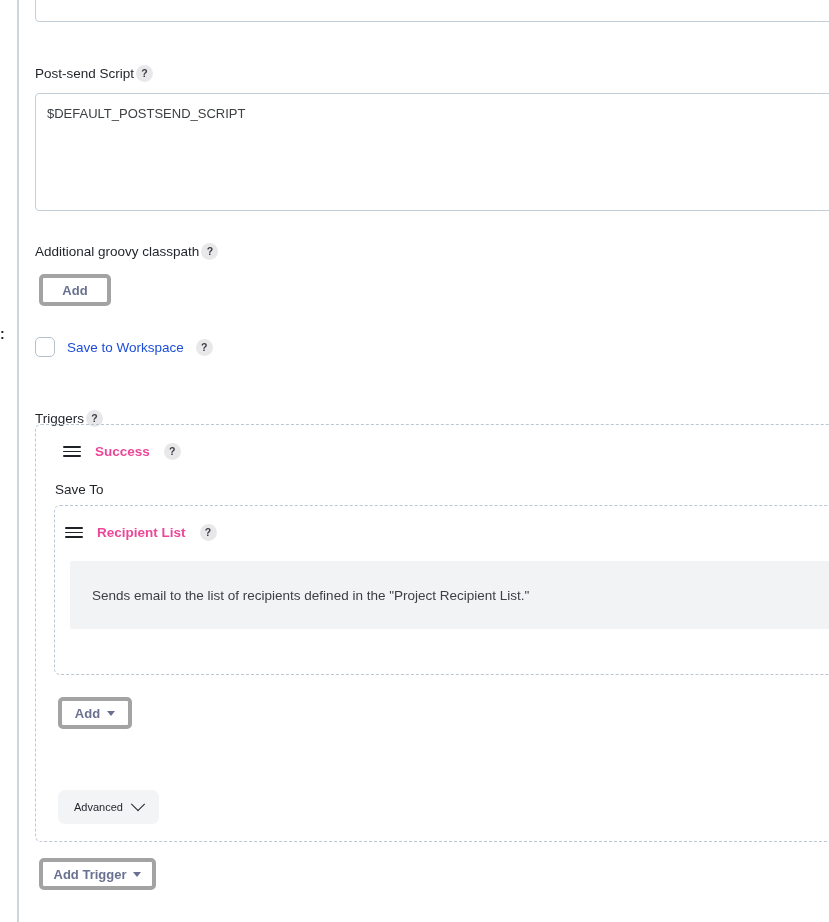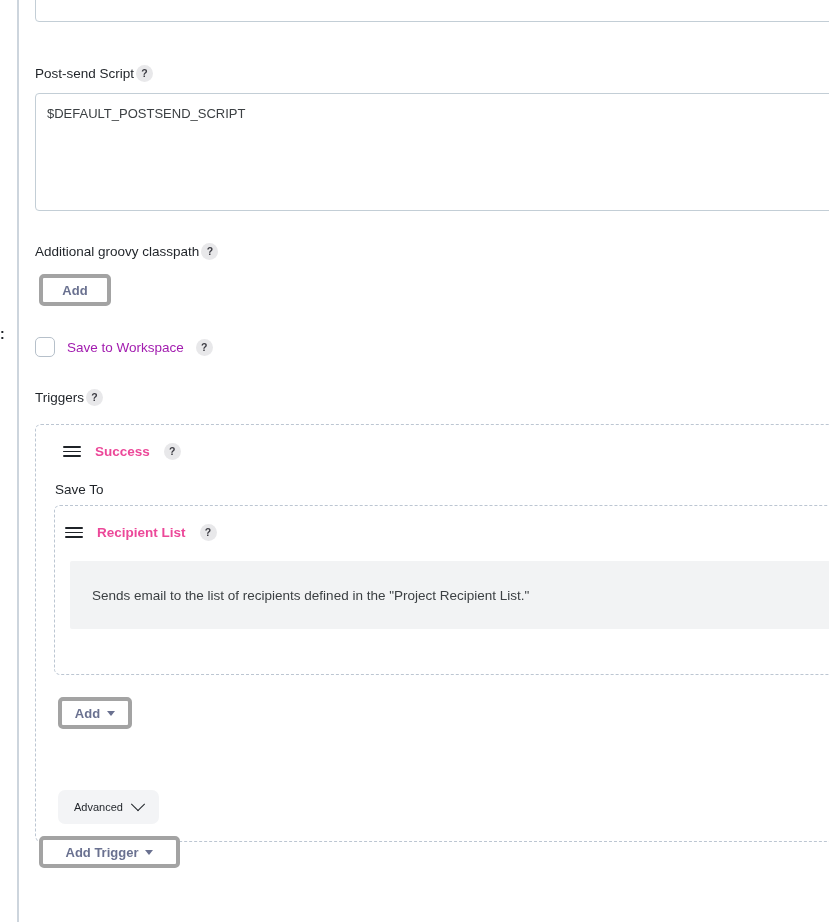--- a/index.html
+++ b/index.html
@@ -182,21 +182,21 @@
     height: 20px;
     box-sizing: border-box;
     border: 1.6px solid #b6c0ca;
     border-radius: 5px;
     background: #ffffff;
     cursor: pointer;
     flex: 0 0 auto;
   }
   .checkbox-label {
     font-size: 13.5px;
-    color: #a21caf;
+    color: #1d4ed8;
   }
 
   
   .dashed-panel {
     border: 1.5px dashed #bcc6d2;
     border-radius: 6px;
     box-sizing: border-box;
     background: transparent;
     position: relative;
   }
@@ -243,32 +243,32 @@
     display: flex;
     align-items: center;
     padding: 0 22px;
   }
 
   
   #postsend-label { position: absolute; left: 0;   top: 65px; }
   #classpath-label{ position: absolute; left: 0;   top: 243px; }
   #classpath-add  { position: absolute; left: 4px; top: 274px; width: 72px; }
   #workspace-row  { position: absolute; left: 0;   top: 337px; }
-  #triggers-label { position: absolute; left: 0;   top: 389px; justify-content: flex-end; }
+  #triggers-label { position: absolute; left: 0;   top: 410px; justify-content: flex-end; }
 
   #trigger-panel  { position: absolute; left: 0;   top: 424px; width: 860px; height: 418px; }
   #trigger-head   { position: absolute; left: 27px;  top: 18px; }
   #sendto-label   { position: absolute; left: 19px;  top: 57px; }
   #action-panel   { position: absolute; left: 18px;  top: 80px; width: 830px; height: 170px; }
   #action-head    { position: absolute; left: 10px;  top: 18px; }
   #action-desc    { position: absolute; left: 15px;  top: 55px; width: 820px; height: 68px; }
   #action-add     { position: absolute; left: 22px;  top: 272px; width: 74px; }
   #advanced-btn   { position: absolute; left: 22px;  top: 365px; }
 
-  #add-trigger    { position: absolute; left: 4px; top: 836px; width: 141px; }
+  #add-trigger    { position: absolute; left: 4px; top: 858px; width: 117px; }
 </style>
 </head>
 <body>
 
 <div class="viewport">
 
   <div class="left-rail"></div>
 
   <div class="edge-fragment">::</div>
 

